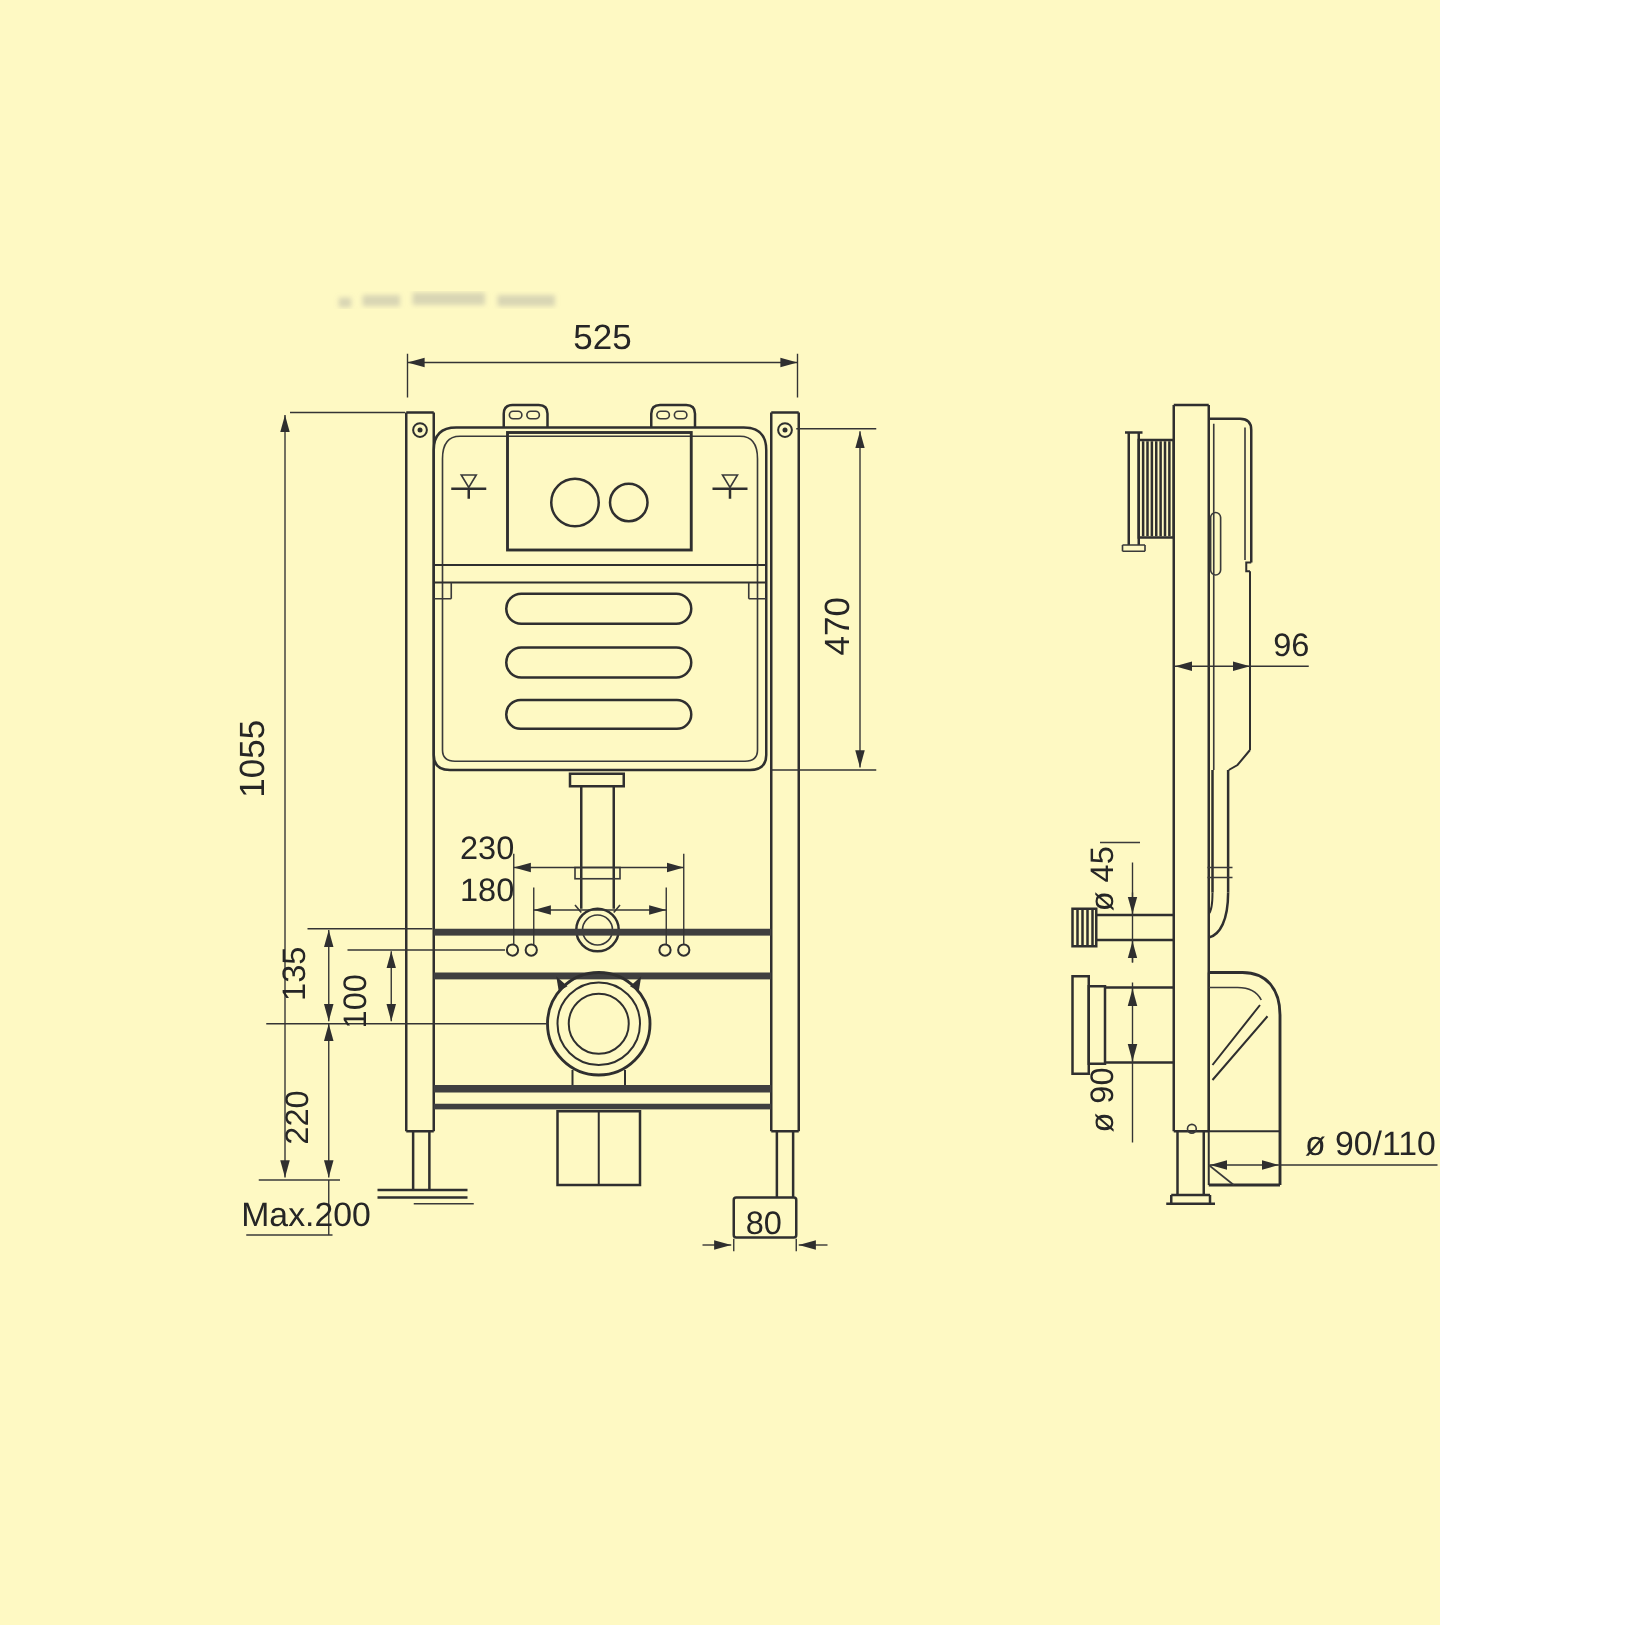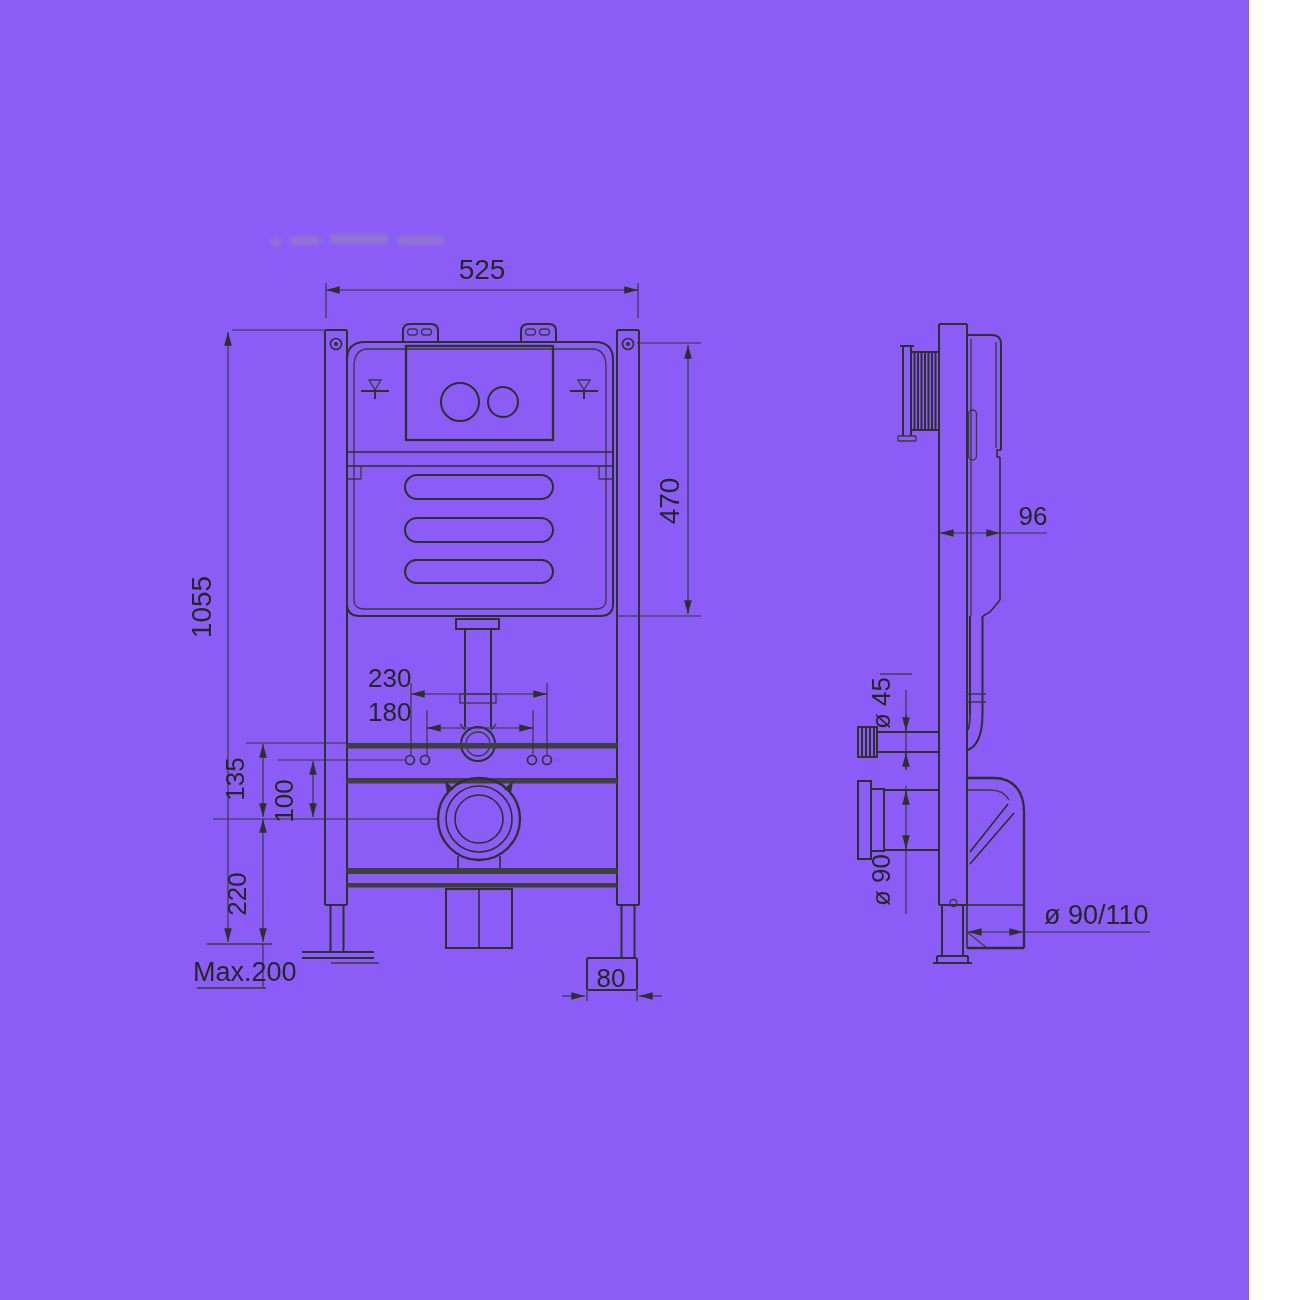--- a/index.html
+++ b/index.html
@@ -1,16 +1,16 @@
 <!DOCTYPE html>
 <html><head>
 <meta charset="utf-8">
 <style>
   html,body{margin:0;padding:0;background:#ffffff;}
-  .page{position:relative;width:1249px;height:1300px;background:#8b5cf6;overflow:hidden;
+  .page{position:relative;width:1152px;height:1300px;background:#fef9c3;overflow:hidden;
         font-family:"Liberation Sans",sans-serif;text-align:right;}
   svg{position:absolute;left:0;top:0;}
   
   .o2 {fill:none;stroke:#2f2f2f;stroke-width:2;}
   .o22{fill:none;stroke:#2f2f2f;stroke-width:2.3;}
   .o16{fill:none;stroke:#2f2f2f;stroke-width:1.6;}
   .o13{fill:none;stroke:#3a3a3a;stroke-width:1.3;}
   .d  {fill:none;stroke:#343434;stroke-width:1.1;}
   .bnd{fill:#3f3f3f;stroke:none;}
   .fil{fill:#2f2f2f;stroke:none;}

